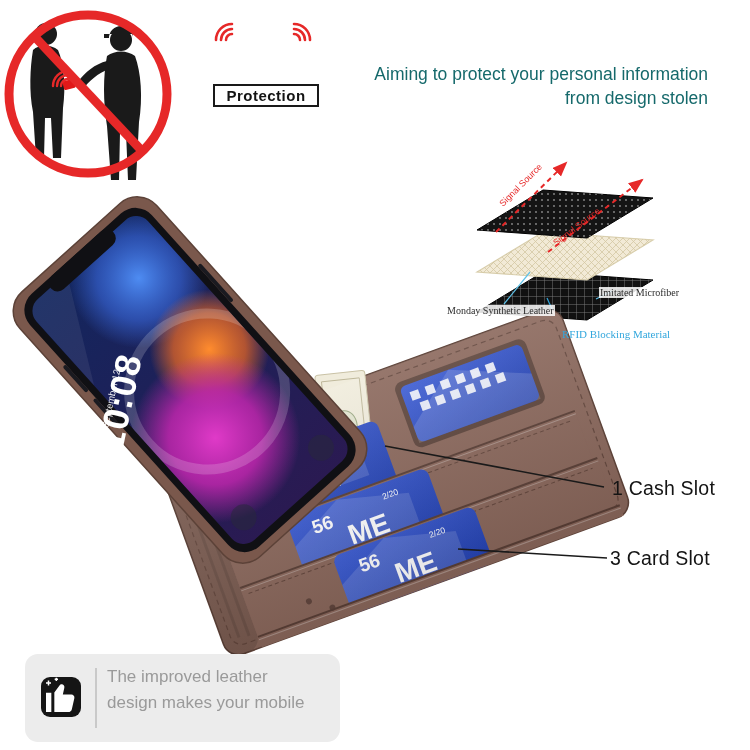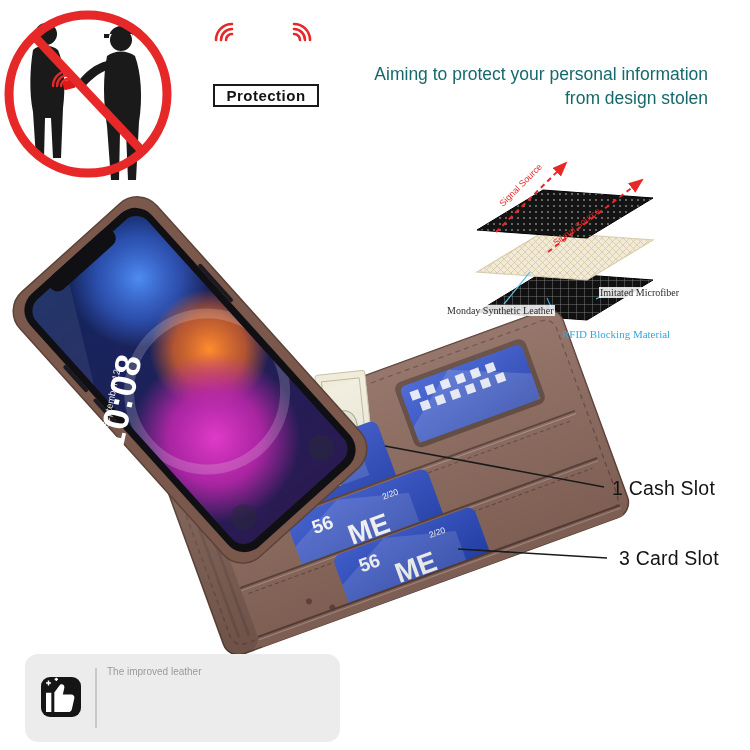--- a/index.html
+++ b/index.html
@@ -17,27 +17,27 @@
   .badge-protection{left:213px;top:84px;width:102px;border:2.5px solid #191919;font-size:15px;
                font-weight:700;text-align:center;padding:1px 0;letter-spacing:.5px;color:#141414;}
 
   .diag-label{font-size:10px;color:#2b2b2b;white-space:nowrap;background:rgba(255,255,255,.85);padding:0 1px;font-family:Liberation Serif, serif;}
   .lbl-psl{left:446px;top:305px;}
   .lbl-im{left:599px;top:287px;}
   .lbl-rbm{left:537px;top:328px;color:#33a7dd;font-size:11px;background:transparent;margin-left:24px;}
 
   .callout{font-size:19.5px;color:#141414;white-space:nowrap;letter-spacing:.2px;}
   .callout-cash{left:612px;top:477px;}
-  .callout-cards{left:610px;top:547px;margin-left:9px;}
+  .callout-cards{left:610px;top:547px;}
 
   .footer{position:absolute;left:25px;top:654px;width:315px;height:88px;background:#ececec;
           border-radius:13px;z-index:3;}
   .footer-icon{position:absolute;left:16px;top:23px;width:40px;height:40px;background:#151515;border-radius:9px;}
   .footer-divider{position:absolute;left:70px;top:14px;width:1.5px;height:60px;background:#c9c9c9;}
-  .footer-text{position:absolute;left:82px;top:10px;font-size:10px;color:#9a9a9a;line-height:1.5;}
+  .footer-text{position:absolute;left:82px;top:10px;font-size:17px;color:#9a9a9a;line-height:1.5;}
 
   svg text{font-family:"Liberation Sans",sans-serif;}
   .sig-label{font-size:9px;fill:#e62828;}
   .time-text{font-size:36px;font-weight:bold;fill:#ffffff;letter-spacing:1px;}
   .date-text{font-size:9.5px;fill:rgba(255,255,255,.92);}
   .cardName{font-size:28px;font-weight:bold;fill:#ffffff;text-anchor:middle;}
   .cardNum{font-size:19px;font-weight:bold;fill:#ffffff;text-anchor:middle;}
   .cardExp{font-size:8.5px;fill:#ffffff;text-anchor:middle;}
 </style>
 </head>
@@ -298,16 +298,17 @@
 <div class="footer">
   <div class="footer-icon">
     <svg width="40" height="40" viewBox="0 0 24 24">
       <path d="M3 21h3.2V9.5H3V21zM8 21h8.4c1 0 1.9-.7 2.1-1.7l1.5-6.6c.3-1.1-.6-2.2-1.8-2.2h-5.1l.9-4.1c.2-.9-.4-1.8-1.3-2-.6-.1-1.3.1-1.6.7L8 9.3 8 21z" fill="#ffffff"></path>
       <path d="M3 3.6h3M4.5 2.1v3M8.2 1.4h2M9.2 .4v2" stroke="#ffffff" stroke-width="0.9" fill="none"></path>
     </svg>
   </div>
   <div class="footer-divider"></div>
   <div class="footer-text">
     <div>The improved leather</div>
+    <div>design makes your mobile</div>
   </div>
 </div>
 
 </div>
 
 </body></html>

